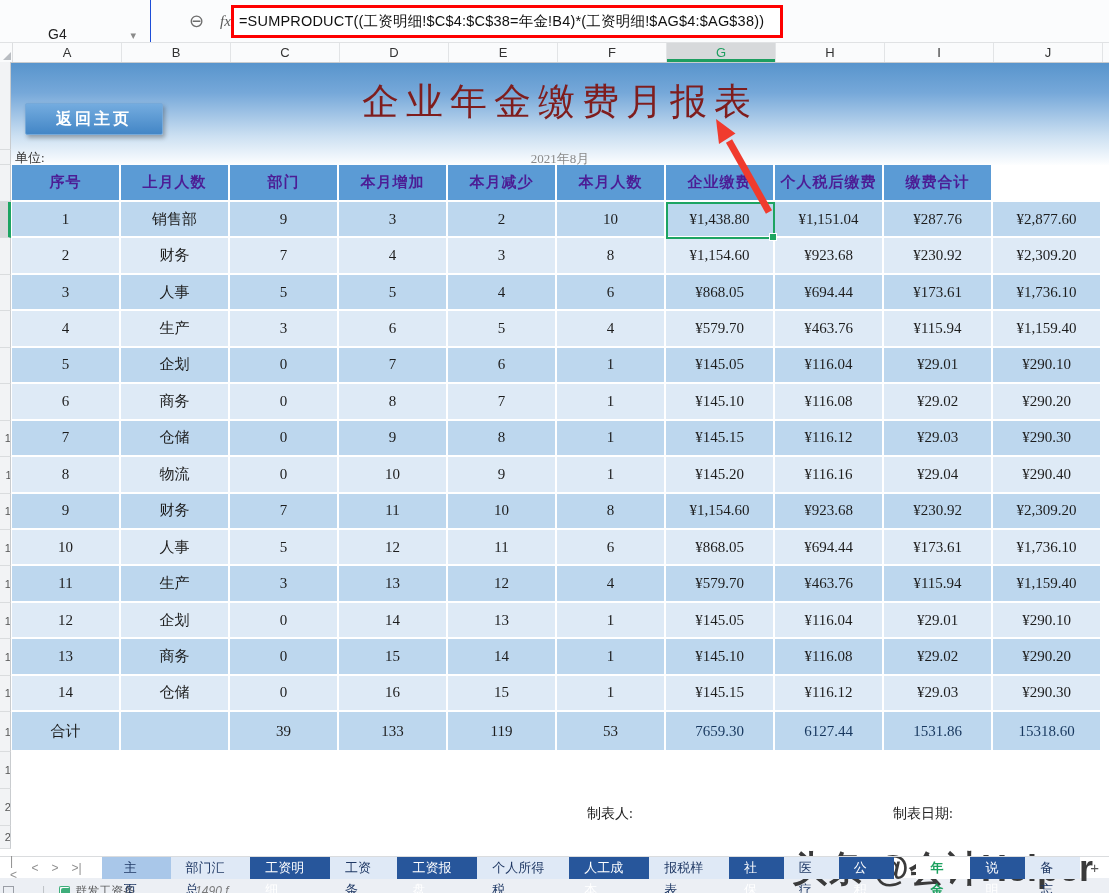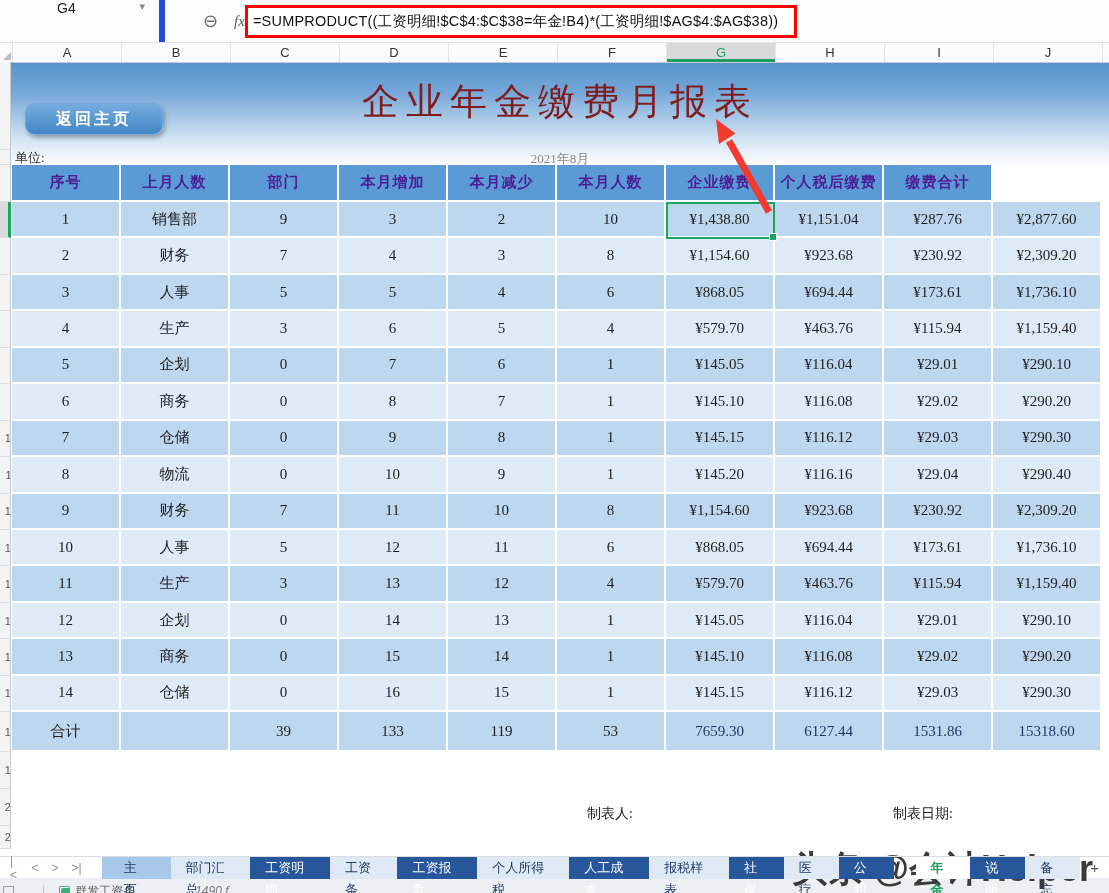--- a/index.html
+++ b/index.html
@@ -2,22 +2,22 @@
 <html style="--header-fill: #5B9BD5; --row-odd: #BDD7EE; --row-even: #DEEAF6; --selection-green: #1DA462; --formula-border: #FE0000; --arrow-red: #F03B2E; --tab-dark: #27569B; --tab-medium: #A9C7E9; --tab-light: #DFE9F6;"><head>
 <meta charset="utf-8">
 <style>
   html,body{margin:0;padding:0;background:#fff;}
   .screen{position:relative;width:1109px;height:893px;background:#fff;overflow:hidden;
           font-family:"Liberation Sans",sans-serif;}
 
   
   .fbar{position:absolute;left:0;top:0;width:1109px;height:42px;background:#FBFCFD;
         border-bottom:1px solid #E0E2E4;display:flex;align-items:center;z-index:7;}
-  .namebox{position:relative;width:150px;height:100%;border-right:6px solid #1d4ed8;
-           display:flex;align-items:flex-start;padding-left:9px;}
+  .namebox{position:relative;width:150px;height:100%;border-right:1px solid #1d4ed8;
+           display:flex;align-items:flex-end;}
   .namebox .ref{margin-left:48px;font-size:14px;color:#222;}
   .namebox .caret{position:absolute;right:14px;color:#8a8a8a;font-size:11px;}
   .fico{color:#6d6d6d;font-size:18px;margin-left:38px;}
   .fxico{color:#5a5a5a;font-size:15px;font-style:italic;font-family:"Liberation Serif",serif;margin-left:16px;}
   .fbox{width:536px;height:27px;background:#fff;border:3px solid var(--formula-border,#FE0000);
         display:flex;align-items:center;padding:0 5px;overflow:hidden;}
   .fbox .ftext{font-size:14.5px;color:#111;white-space:nowrap;letter-spacing:0.2px;}
 
   
   .colhdr{position:absolute;left:0;top:42px;width:1109px;height:20px;background:#FAFBFC;
@@ -35,21 +35,21 @@
   .rowstrip{position:absolute;left:0;top:0;width:11px;z-index:2;}
   .rowh{box-sizing:border-box;width:11px;background:#F2F3F5;border-bottom:1px solid #DADCDE;
         border-right:1px solid #C9CCCF;overflow:hidden;display:flex;align-items:center;justify-content:flex-end;}
   .rowh span{font-size:11px;color:#555;margin-right:-7px;}
   .rowh.sel{background:#D7D9DB;border-right:3px solid var(--selection-green,#1DA462);}
 
   .band{position:absolute;left:11px;top:0;width:1098px;height:103px;
         background:linear-gradient(180deg,#5794CC 0%,#76A8D9 30%,#CCE0F2 72%,#FDFEFF 100%);}
   .backbtn{position:absolute;left:25px;top:41px;width:136px;height:30px;
            background:linear-gradient(180deg,#74ACDF 0%,#4386C6 100%);
-           border:1px solid #76A9D9;border-radius:10px;box-shadow:2px 3px 4px rgba(40,40,40,.35);
+           border:1px solid #76A9D9;border-radius:2px;box-shadow:2px 3px 4px rgba(40,40,40,.35);
            color:#fff;font-size:16px;font-weight:bold;letter-spacing:3px;
            display:flex;align-items:center;justify-content:center;cursor:default;}
   .rpt-title{position:absolute;left:11px;top:15px;width:1098px;text-align:center;
              font-family:"Liberation Serif","DejaVu Serif",serif;font-size:37px;color:#7f1d1d;
              letter-spacing:7px;white-space:nowrap;}
   .unit{position:absolute;left:15px;top:87px;font-size:13px;color:#333;
         font-family:"Liberation Serif",serif;}
   .period{position:absolute;left:11px;top:88px;width:1098px;text-align:center;
           font-size:13px;color:#8a8a8a;font-family:"Liberation Serif",serif;}
 

